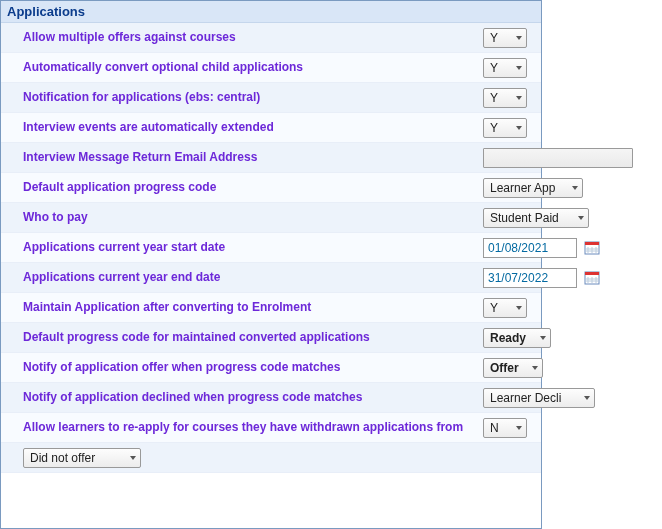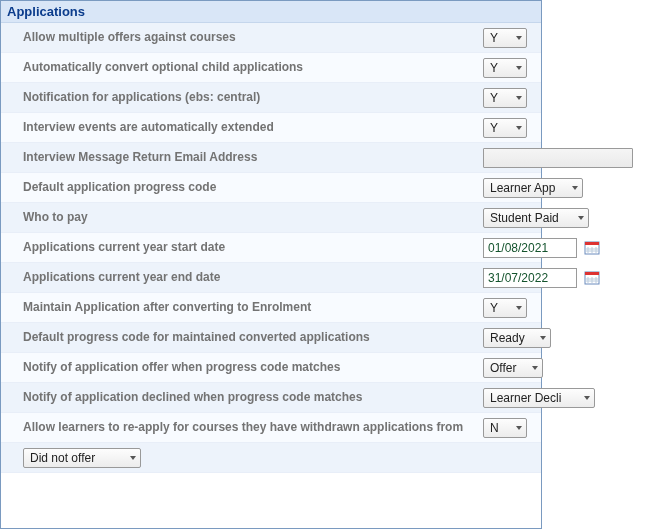--- a/index.html
+++ b/index.html
@@ -29,21 +29,21 @@
     display: flex;
     align-items: center;
     min-height: 30px;
     padding: 4px 10px 4px 22px;
     border-bottom: 1px solid #e8eef8;
   }
   .row:nth-child(odd) { background: #edf3fb; }
   .row:nth-child(even) { background: #f8fbff; }
   .row-label {
     flex: 0 0 460px;
-    color: #737373;
+    color: #6d28d9;
     font-weight: bold;
     font-size: 12px;
     padding-right: 10px;
     line-height: 1.25;
   }
   .row-ctrl {
     flex: 1;
     display: flex;
     align-items: center;
     gap: 6px;
@@ -56,21 +56,21 @@
     padding: 0 4px 0 6px;
     font-size: 12px;
     color: #222;
     background: linear-gradient(#fdfdfd, #ececec);
     border: 1px solid #999;
     border-radius: 2px;
     cursor: pointer;
     gap: 6px;
   }
   .select-sm { width: 44px; }
-  .select-md { width: 78px; }
+  .select-md { width: 78px; font-weight: bold; }
   .select-lg { width: 120px; }
   .caret {
     display: inline-block;
     width: 0; height: 0;
     border-left: 3px solid transparent;
     border-right: 3px solid transparent;
     border-top: 4px solid #555;
   }
   .text-input {
     height: 20px;
@@ -79,21 +79,21 @@
     border-radius: 1px;
   }
   .text-input.wide { width: 150px; }
   .date-input {
     height: 20px;
     width: 94px;
     border: 1px solid #9a9a9a;
     background: #fff;
     padding: 0 4px;
     font-size: 12px;
-    color: #14532d;
+    color: #0369a1;
     display: inline-flex;
     align-items: center;
   }
   .cal-icon {
     width: 18px;
     height: 18px;
     display: inline-flex;
     align-items: center;
     justify-content: center;
     cursor: pointer;

